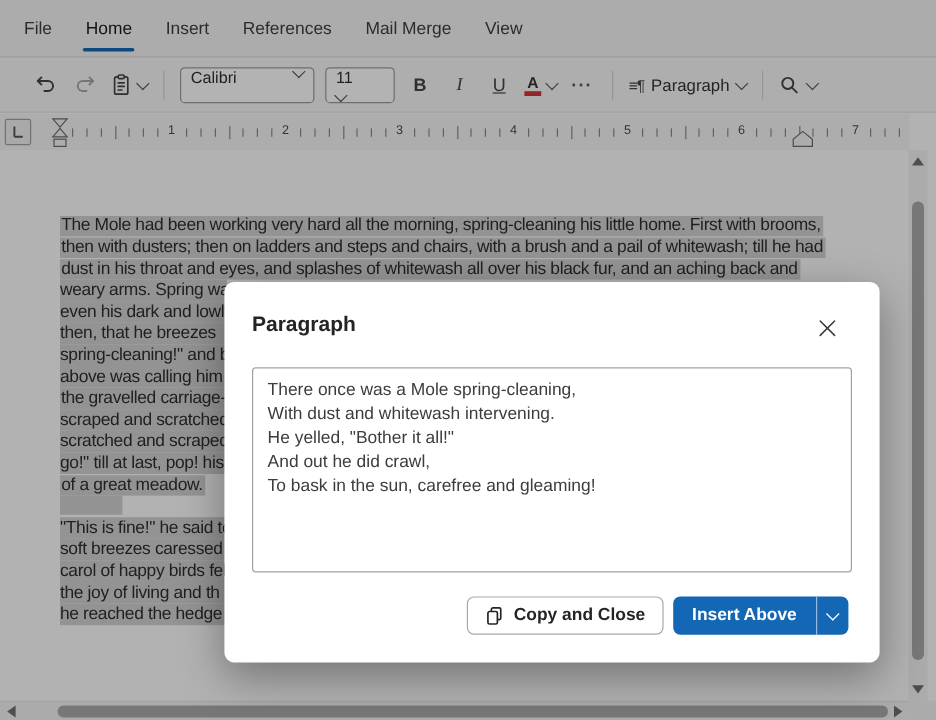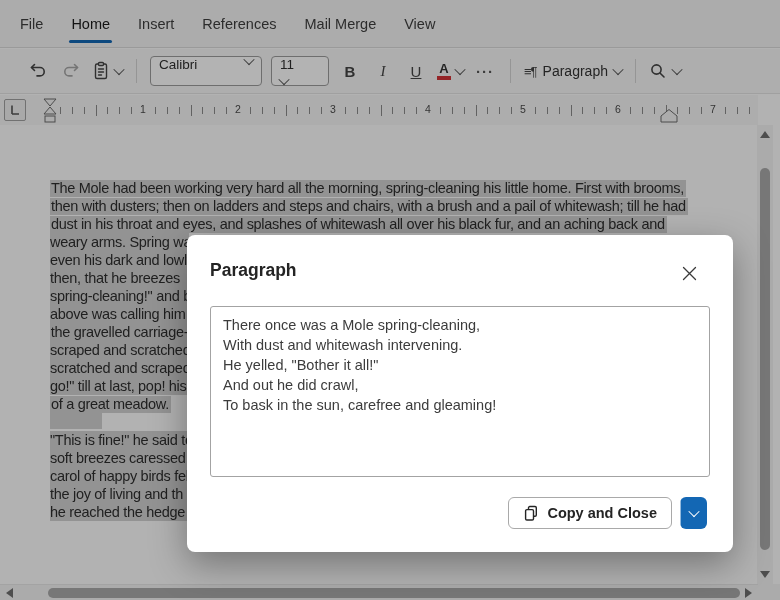--- a/index.html
+++ b/index.html
@@ -284,20 +284,23 @@
       <button class="btn-secondary">
         <span>
           <svg width="16" height="17" viewBox="0 0 16 17" fill="none" stroke="#242424" stroke-width="1.4" stroke-linejoin="round">
             <path d="M5.5 4.5 V2.8 a1.3 1.3 0 0 1 1.3 -1.3 H12 a1.3 1.3 0 0 1 1.3 1.3 V10 a1.3 1.3 0 0 1 -1.3 1.3 H10.6"></path>
             <rect x="2.6" y="4.6" width="7.9" height="10.4" rx="1.3"></rect>
           </svg>
         </span>
         <span>Copy and Close</span>
       </button>
       <span class="btn-split">
+        <span class="main">
+          <span>Insert Above</span>
+        </span>
         <span class="divider"></span>
         <span class="dropdown">
           <span class="chev white"></span>
         </span>
       </span>
     </div>
   </div>
 
 </div>
 

